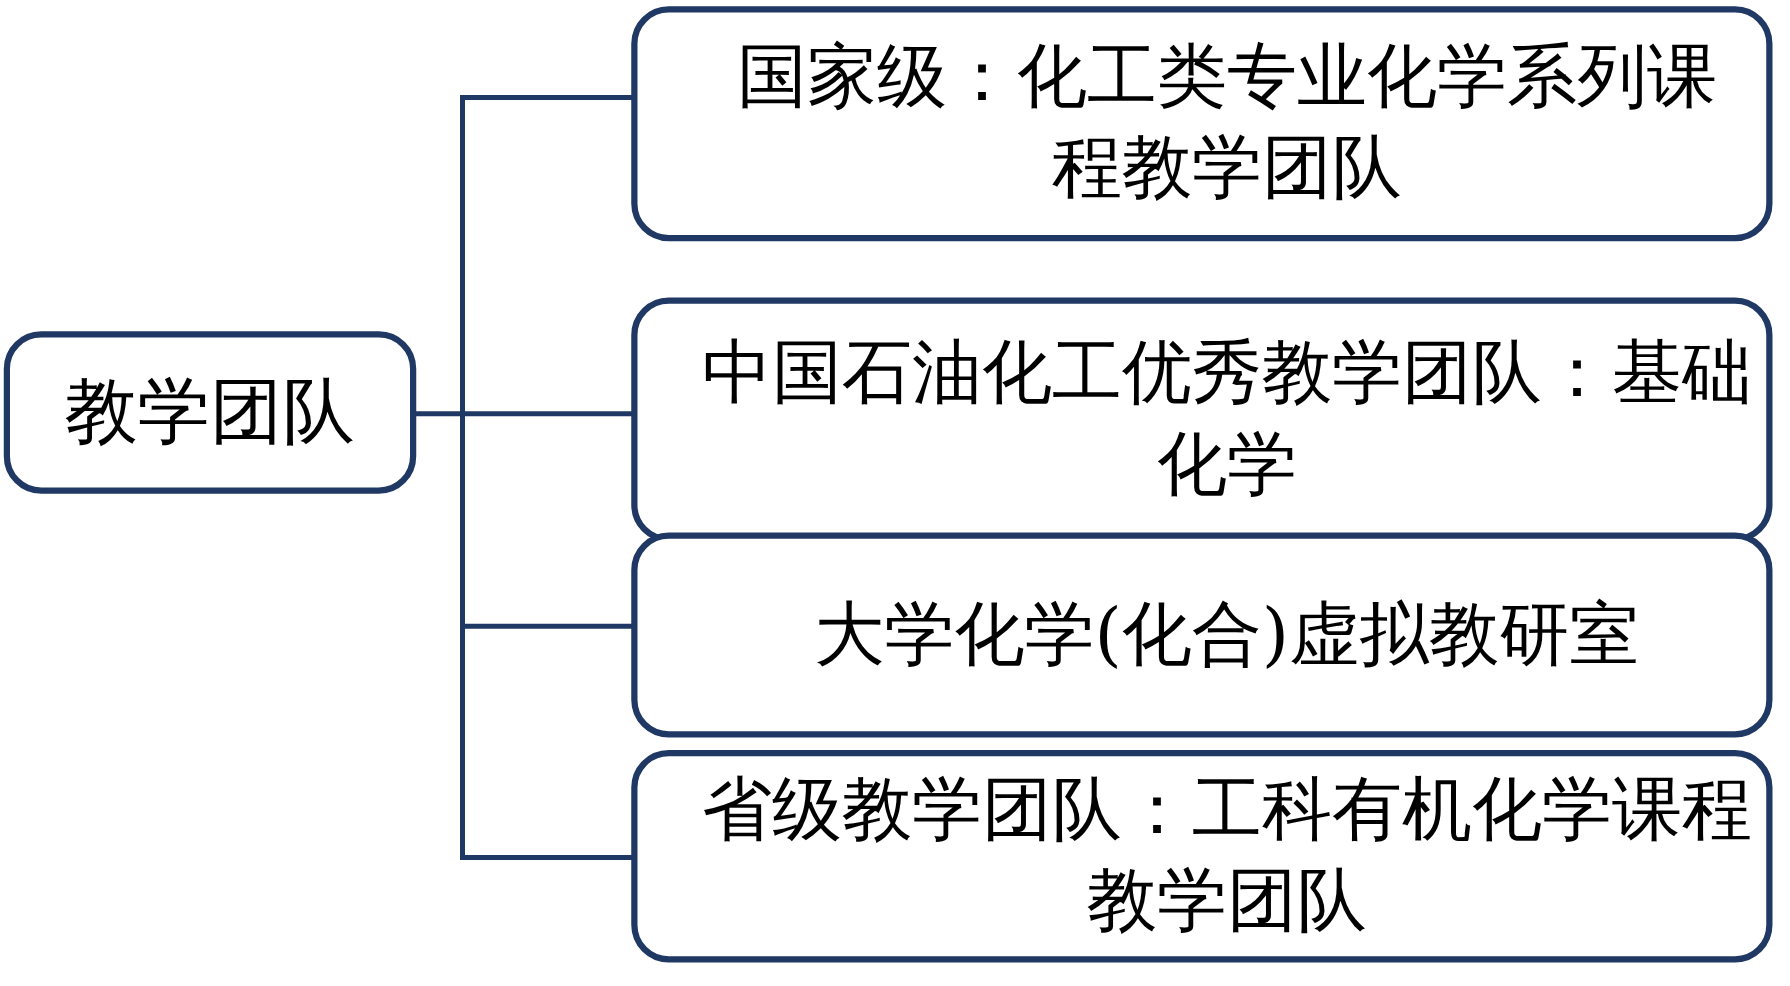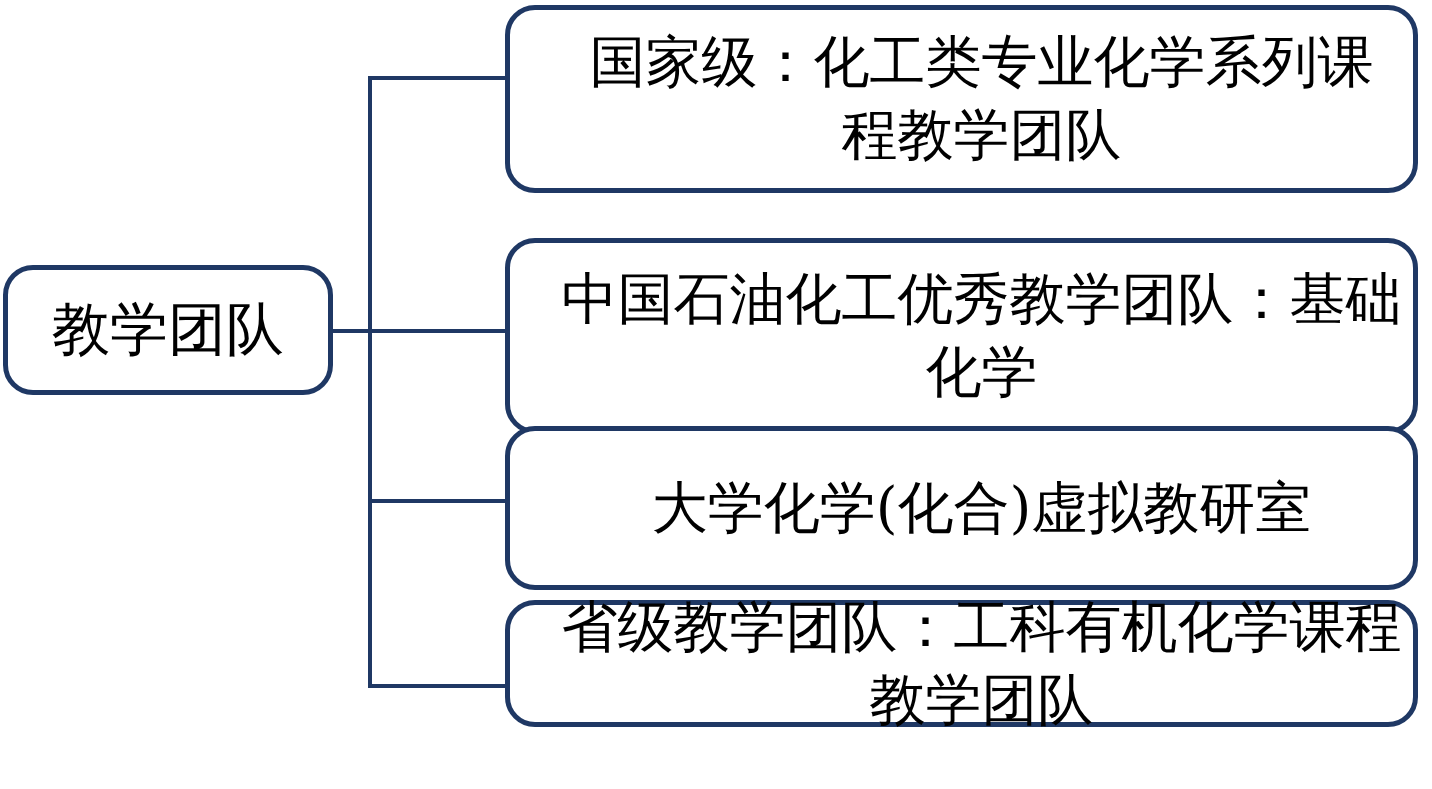--- a/index.html
+++ b/index.html
@@ -39,21 +39,21 @@
   }
   .node-child {
     left: 505px;
     width: 913px;
     font-size: 56px;
     padding-left: 40px;
   }
   .node-c1 { top: 5px;   height: 188px; }
   .node-c2 { top: 238px; height: 196px; }
   .node-c3 { top: 426px; height: 164px; }
-  .node-c4 { top: 600px; height: 127px; }
+  .node-c4 { top: 600px; height: 170px; }
 
   .connector {
     position: absolute;
     background: #1F3864;
     z-index: 1;
   }
   .trunk {
     left: 368px;
     top: 76px;
     width: 4px;

